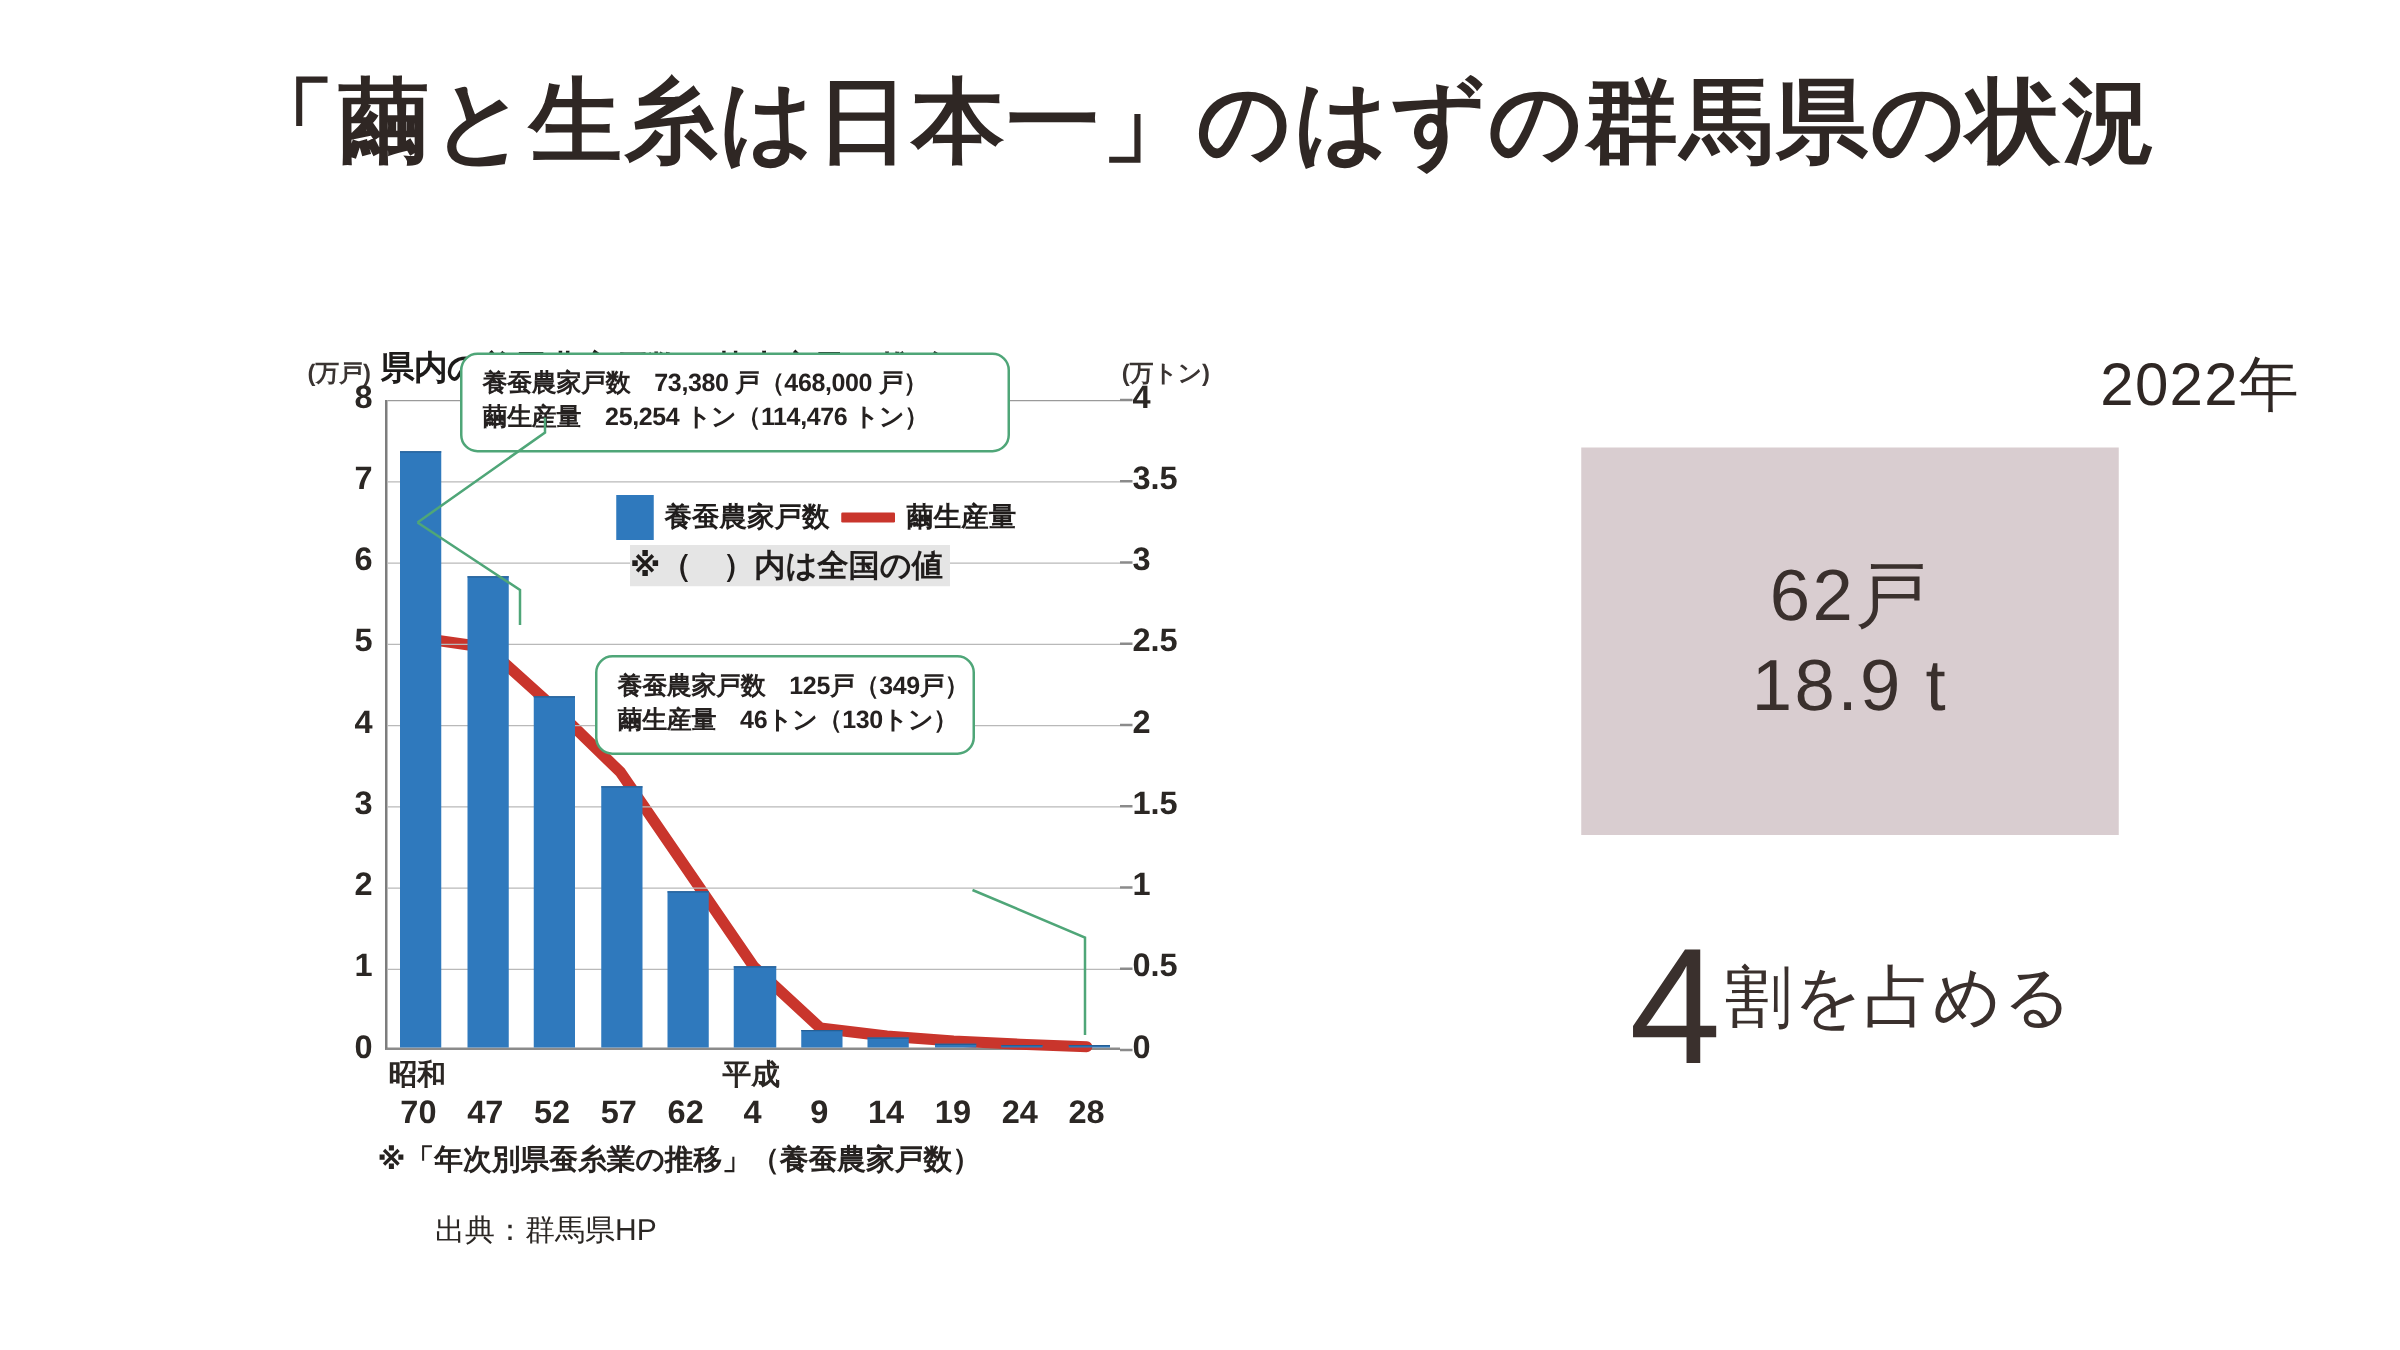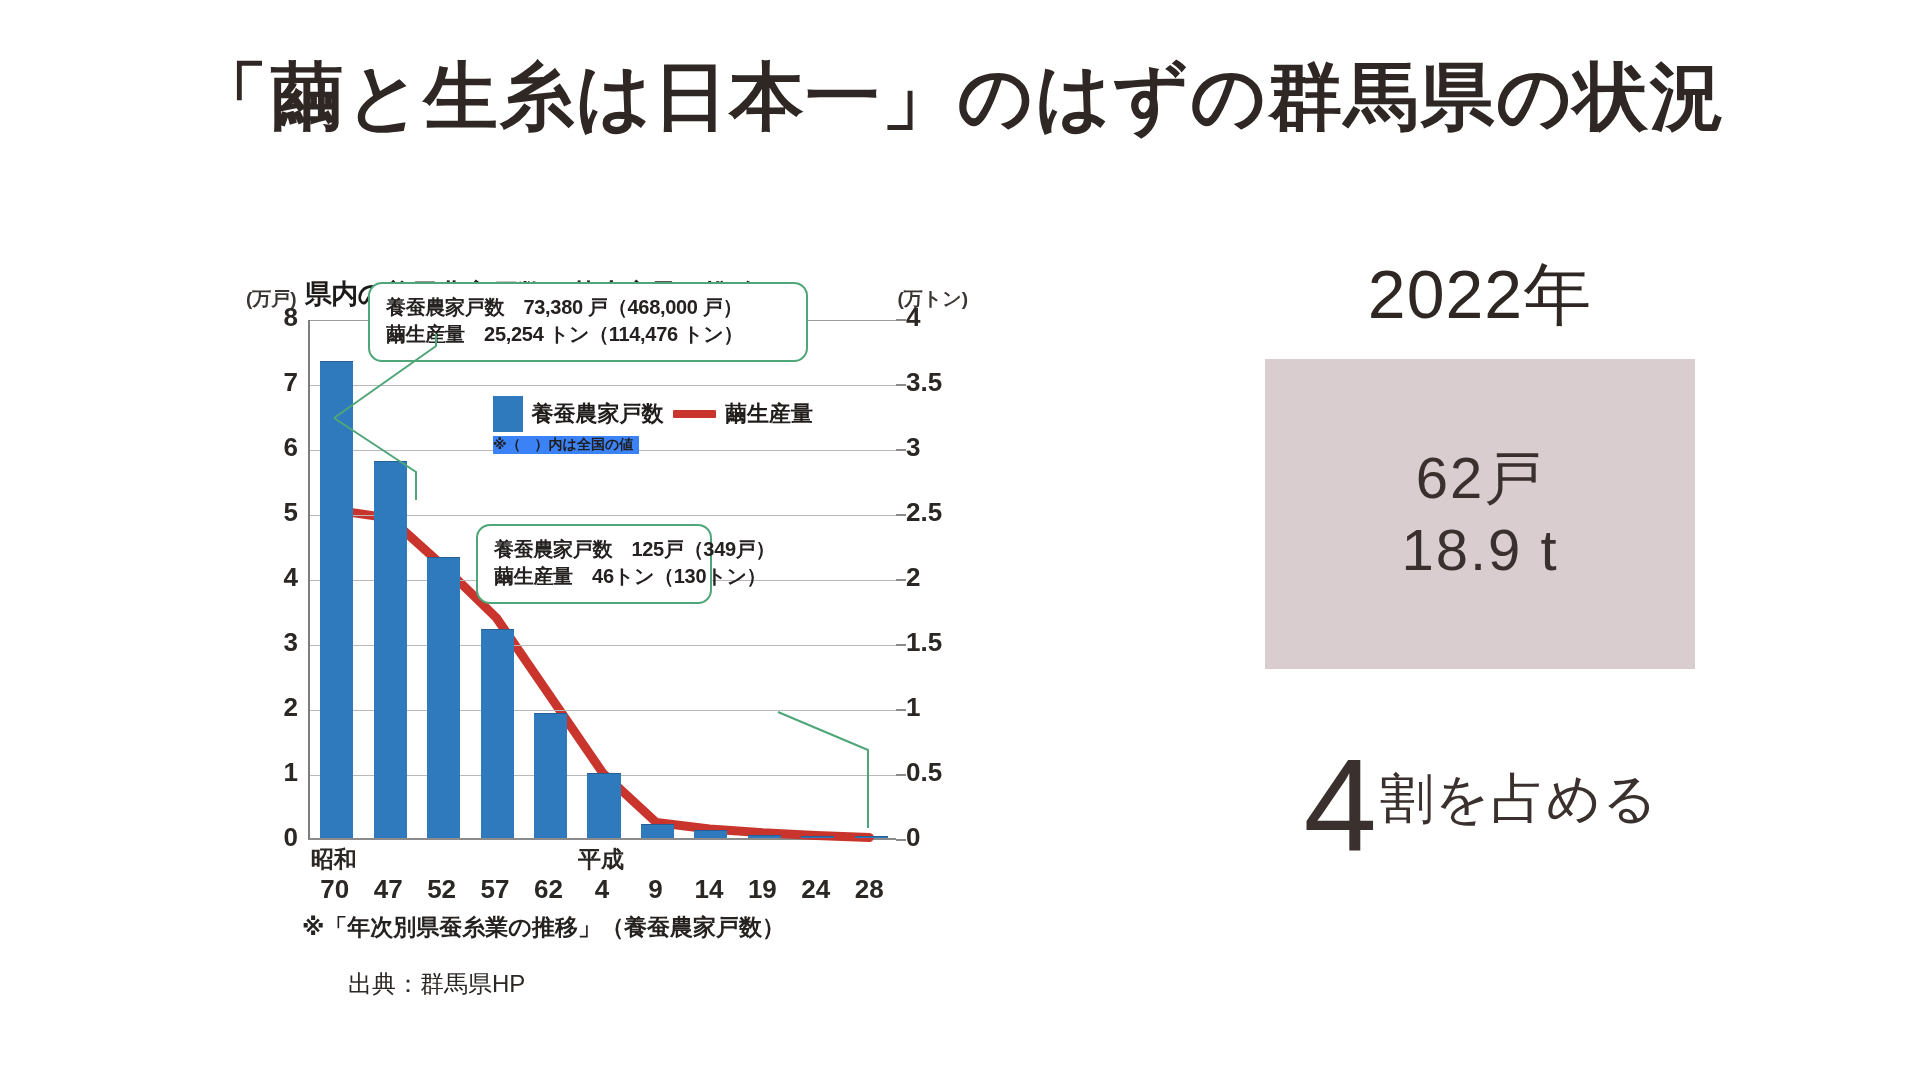--- a/index.html
+++ b/index.html
@@ -114,42 +114,43 @@
   }
   .callout .row {
     font-size:20px;
     font-weight:700;
     color:#252120;
     letter-spacing:-0.3px;
   }
   .callout .row .lbl { display:inline-block; }
   .callout .row .val { margin-left:14px; }
   #callout-1 { left:130px; top:14px; width:440px; }
-  #callout-2 { left:238px; top:256px; width:236px; }
+  #callout-2 { left:238px; top:256px; width:304px; }
 
   .callout-pointer { position:absolute; overflow:visible; }
 
   
   #legend {
     position:absolute;
     left:255px; top:128px;
     width:320px;
   }
   #legend .lg-row1 {
     display:flex; align-items:center; gap:9px;
     font-size:22px; font-weight:700; color:#201d1c;
     white-space:nowrap;
   }
   .swatch-bar { width:30px; height:36px; background:#2f79bd; display:inline-block; }
   .swatch-line { width:44px; height:8px; background:#c9352c; display:inline-block; border-radius:1px; }
   #legend .lg-row2 {
     margin-top:4px;
-    font-size:14px; font-weight:700; color:#201d1c;
-    background:#3b82f6; display:inline-block; padding-right:6px;
-    white-space:nowrap;
+    font-size:25px; font-weight:700; color:#201d1c;
+    background:#e5e5e5; display:inline-block; padding-right:6px;
+    white-space:nowrap;
+    margin-left:11px;
   }
 
   
   #xaxis { position:absolute; left:70px; top:576px; width:588px; height:70px; }
   .era {
     position:absolute; top:0;
     font-size:23px; font-weight:700; color:#2b2724;
     white-space:nowrap;
   }
   .xtick {
@@ -169,24 +170,25 @@
     white-space:nowrap;
   }
 
   
   #right-col {
     position:absolute;
     left:1120px; top:250px;
     width:720px;
   }
   #year-label {
-    text-align:center;
-    font-size:68px;
+    text-align:right;
+    font-size:48px;
     color:#2f2724;
     letter-spacing:1px;
+    margin-top:26px;
   }
   #highlight-box {
     margin:18px auto 0 auto;
     width:430px; height:310px;
     background:#d9cdd0;
     display:flex; flex-direction:column;
     align-items:center; justify-content:center;
     gap:4px;
   }
   #highlight-box .big {

